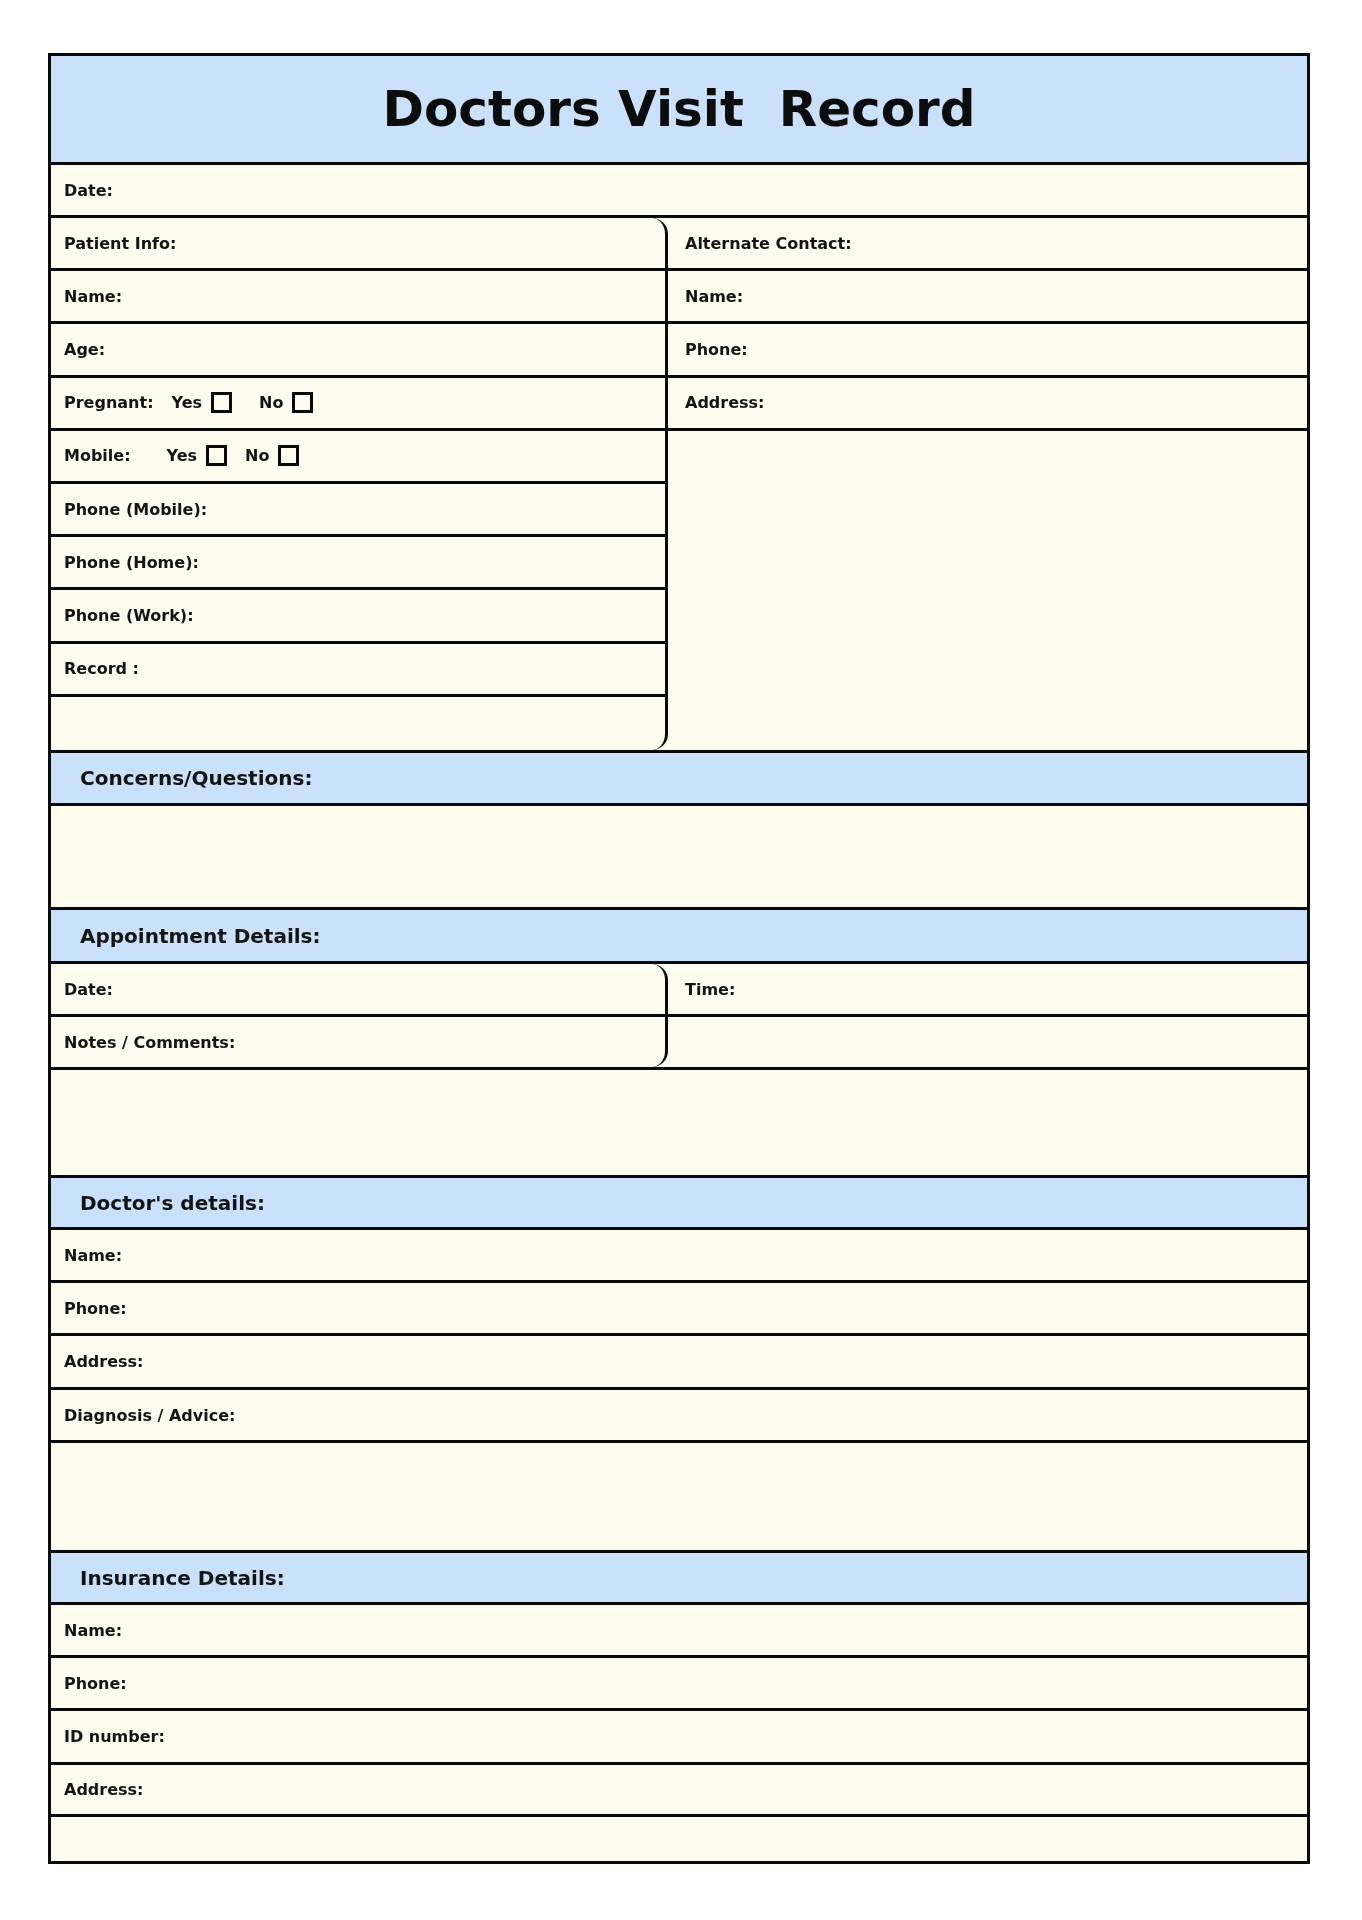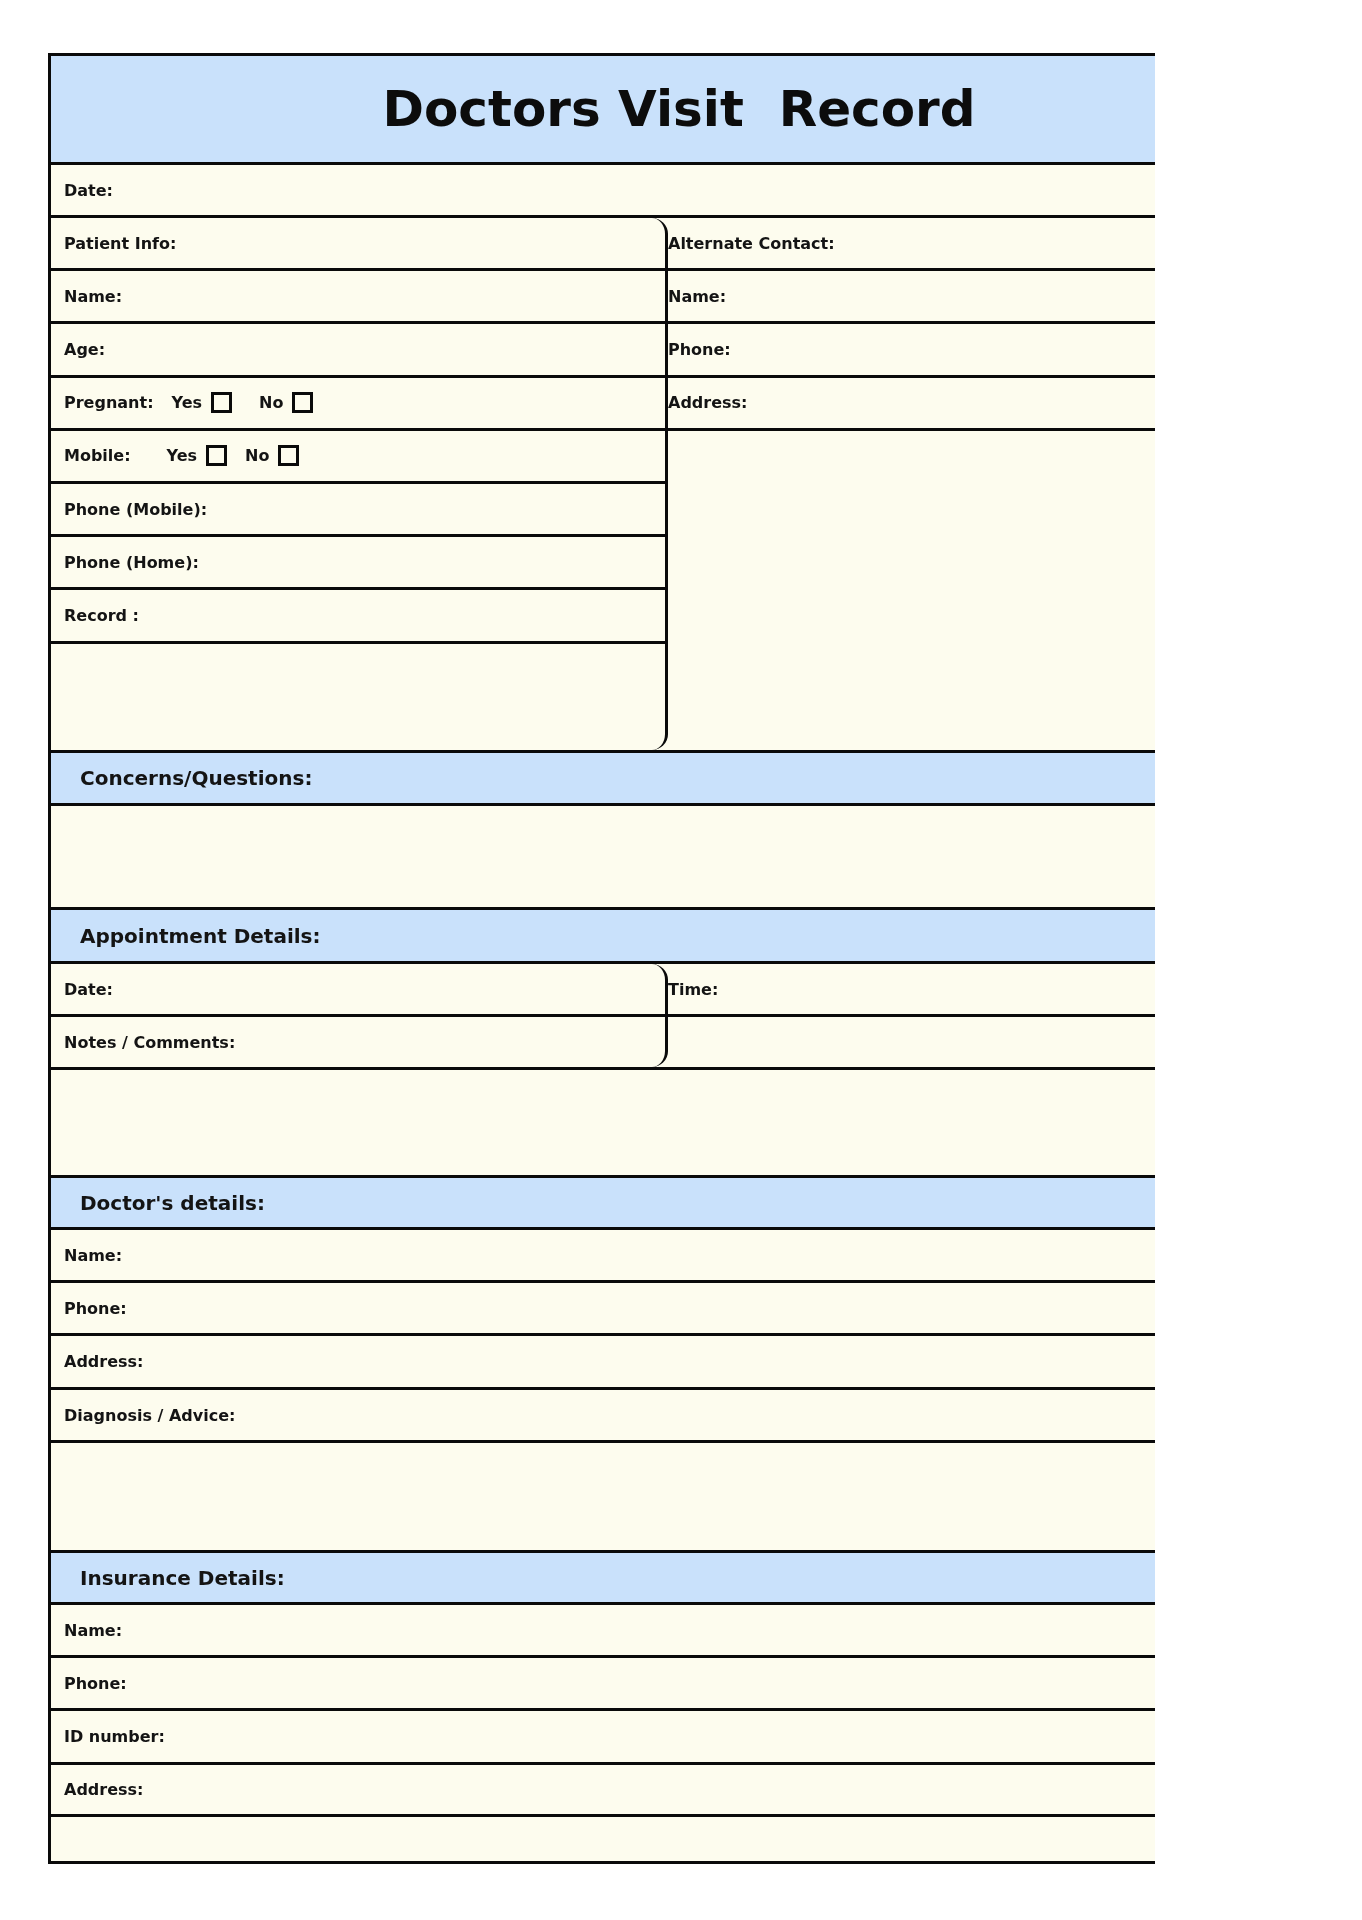--- a/index.html
+++ b/index.html
@@ -1,18 +1,18 @@
 <!DOCTYPE html>
 <html><head>
 <meta charset="utf-8">
 <style>
   html,body{margin:0;padding:0;background:#ffffff;}
   .page{
     position:relative;
-    width:1155px;height:1920px;
+    width:1362px;height:1920px;
     background:#ffffff;
     font-family:"DejaVu Sans","Liberation Sans",sans-serif;
     color:#141414;
     overflow:hidden;
   }
   .form{
     position:absolute;left:48px;top:53px;
     width:1262px;height:1811px;
     border:3px solid #0a0a0a;
     background:#fdfcee;
@@ -68,21 +68,21 @@
     flex:1 1 auto;
     display:flex;flex-direction:column;
   }
   .cell{
     height:53.2px;flex:0 0 auto;
     border-bottom:3px solid #0a0a0a;
     display:flex;align-items:center;
     padding-left:13px;
     box-sizing:border-box;
   }
-  .col-right .cell{padding-left:0;}
+  .col-right .cell{padding-left:17px;}
   .cell.last{border-bottom:none;}
   .fill{flex:1 1 auto;border-bottom:none;}
   .area{
     border-bottom:3px solid #0a0a0a;
     box-sizing:border-box;flex:0 0 auto;
     background:#fdfcee;
   }
   .checkbox{
     display:inline-block;
     width:21px;height:21px;
@@ -140,20 +140,23 @@
           <span class="label">No</span>
           <span class="checkbox"></span>
         </div>
         <div class="cell">
           <span class="label">Phone (Mobile):</span>
         </div>
         <div class="cell">
           <span class="label">Phone (Home):</span>
         </div>
         <div class="cell">
+          <span class="label">Phone (Work):</span>
+        </div>
+        <div class="cell">
           <span class="label">Record :</span>
         </div>
         <div class="cell fill last"></div>
       </div>
 
       <div class="col-right">
         <div class="cell">
           <span class="label">Alternate Contact:</span>
         </div>
         <div class="cell">

